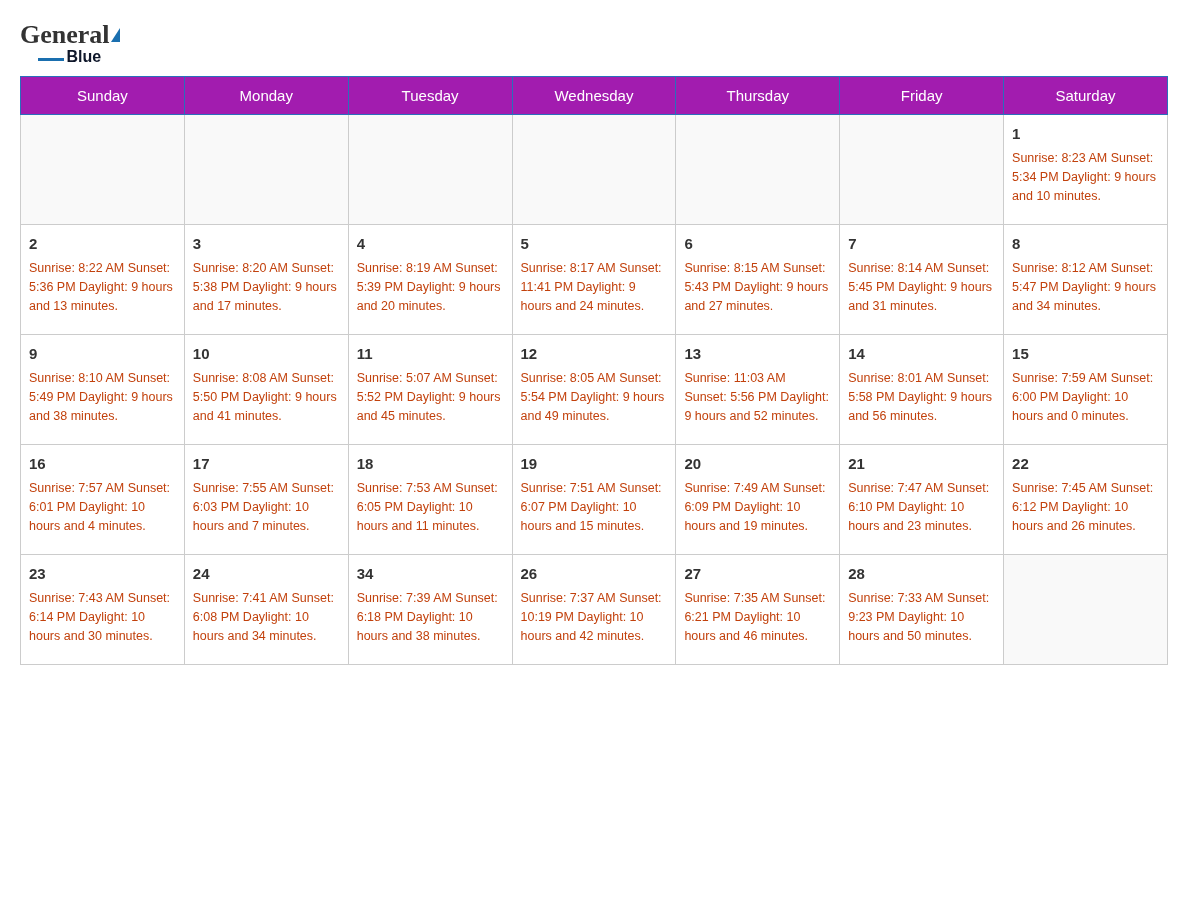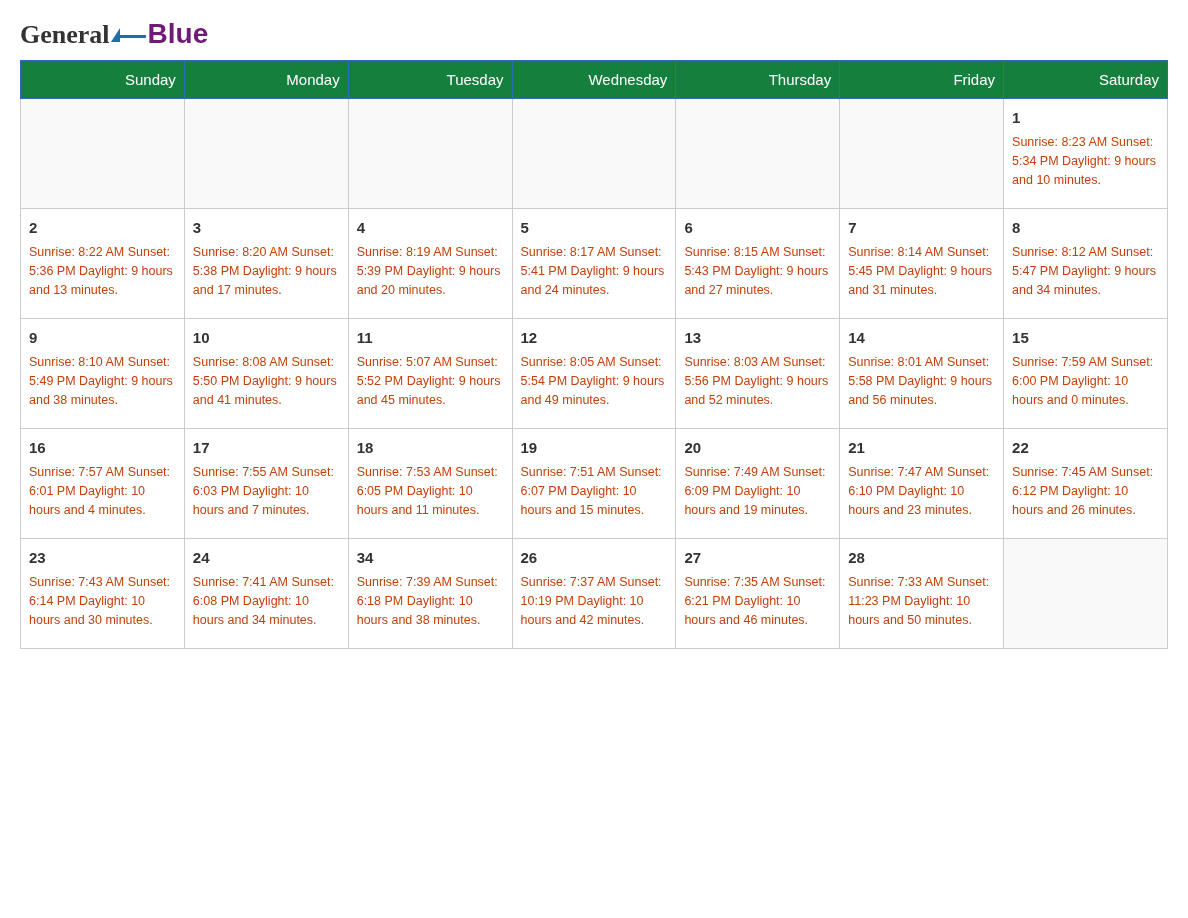--- a/index.html
+++ b/index.html
@@ -10,20 +10,21 @@
       padding: 20px;
     }
     .header {
       display: flex;
       justify-content: space-between;
       align-items: flex-start;
       margin-bottom: 10px;
     }
     .logo {
       display: flex;
+      flex-direction: column;
       align-items: center;
     }
     .title-section {
       text-align: right;
     }
     .main-title {
       font-size: 48px;
       font-weight: normal;
       color: #111;
     }
@@ -31,24 +32,24 @@
       font-size: 20px;
       color: #444;
       margin-top: 4px;
     }
     .calendar {
       width: 100%;
       border-collapse: collapse;
       margin-top: 10px;
     }
     .calendar th {
-      background-color: #15803d;
+      background-color: #a21caf;
       color: #fff;
       padding: 10px 8px;
-      text-align: right;
+      text-align: center;
       font-size: 15px;
       font-weight: normal;
       border: 1px solid #2a6ebb;
     }
     .calendar td {
       vertical-align: top;
       padding: 8px;
       border: 1px solid #ccc;
       width: 14.28%;
       height: 110px;
@@ -95,23 +96,23 @@
       width: 26px;
       height: 3px;
       background: #1a6faf;
       margin-top: 2px;
     }
     .logo-main {
       display: flex;
       align-items: center;
     }
     .logo-sub {
-      font-size: 28px;
+      font-size: 16px;
       font-weight: bold;
-      color: #701a75;
+      color: #0f172a;
       margin-top: -2px;
       margin-left: 2px;
     }
   </style>
 </head>
 <body>
 
 <div class="header">
   <div class="logo">
     <div class="logo-main">
@@ -173,21 +174,21 @@
         </td>
         <td>
           <span class="day-number">4</span>
           <div class="day-info">Sunrise: 8:19 AM
 Sunset: 5:39 PM
 Daylight: 9 hours and 20 minutes.</div>
         </td>
         <td>
           <span class="day-number">5</span>
           <div class="day-info">Sunrise: 8:17 AM
-Sunset: 5:41 PM
+Sunset: 11:41 PM
 Daylight: 9 hours and 24 minutes.</div>
         </td>
         <td>
           <span class="day-number">6</span>
           <div class="day-info">Sunrise: 8:15 AM
 Sunset: 5:43 PM
 Daylight: 9 hours and 27 minutes.</div>
         </td>
         <td>
           <span class="day-number">7</span>
@@ -222,21 +223,21 @@
 Daylight: 9 hours and 45 minutes.</div>
         </td>
         <td>
           <span class="day-number">12</span>
           <div class="day-info">Sunrise: 8:05 AM
 Sunset: 5:54 PM
 Daylight: 9 hours and 49 minutes.</div>
         </td>
         <td>
           <span class="day-number">13</span>
-          <div class="day-info">Sunrise: 8:03 AM
+          <div class="day-info">Sunrise: 11:03 AM
 Sunset: 5:56 PM
 Daylight: 9 hours and 52 minutes.</div>
         </td>
         <td>
           <span class="day-number">14</span>
           <div class="day-info">Sunrise: 8:01 AM
 Sunset: 5:58 PM
 Daylight: 9 hours and 56 minutes.</div>
         </td>
         <td>
@@ -317,19 +318,19 @@
         </td>
         <td>
           <span class="day-number">27</span>
           <div class="day-info">Sunrise: 7:35 AM
 Sunset: 6:21 PM
 Daylight: 10 hours and 46 minutes.</div>
         </td>
         <td>
           <span class="day-number">28</span>
           <div class="day-info">Sunrise: 7:33 AM
-Sunset: 11:23 PM
+Sunset: 9:23 PM
 Daylight: 10 hours and 50 minutes.</div>
         </td>
         <td class="empty-cell"></td>
       </tr>
     </tbody>
 </table>
 
 </body></html>

